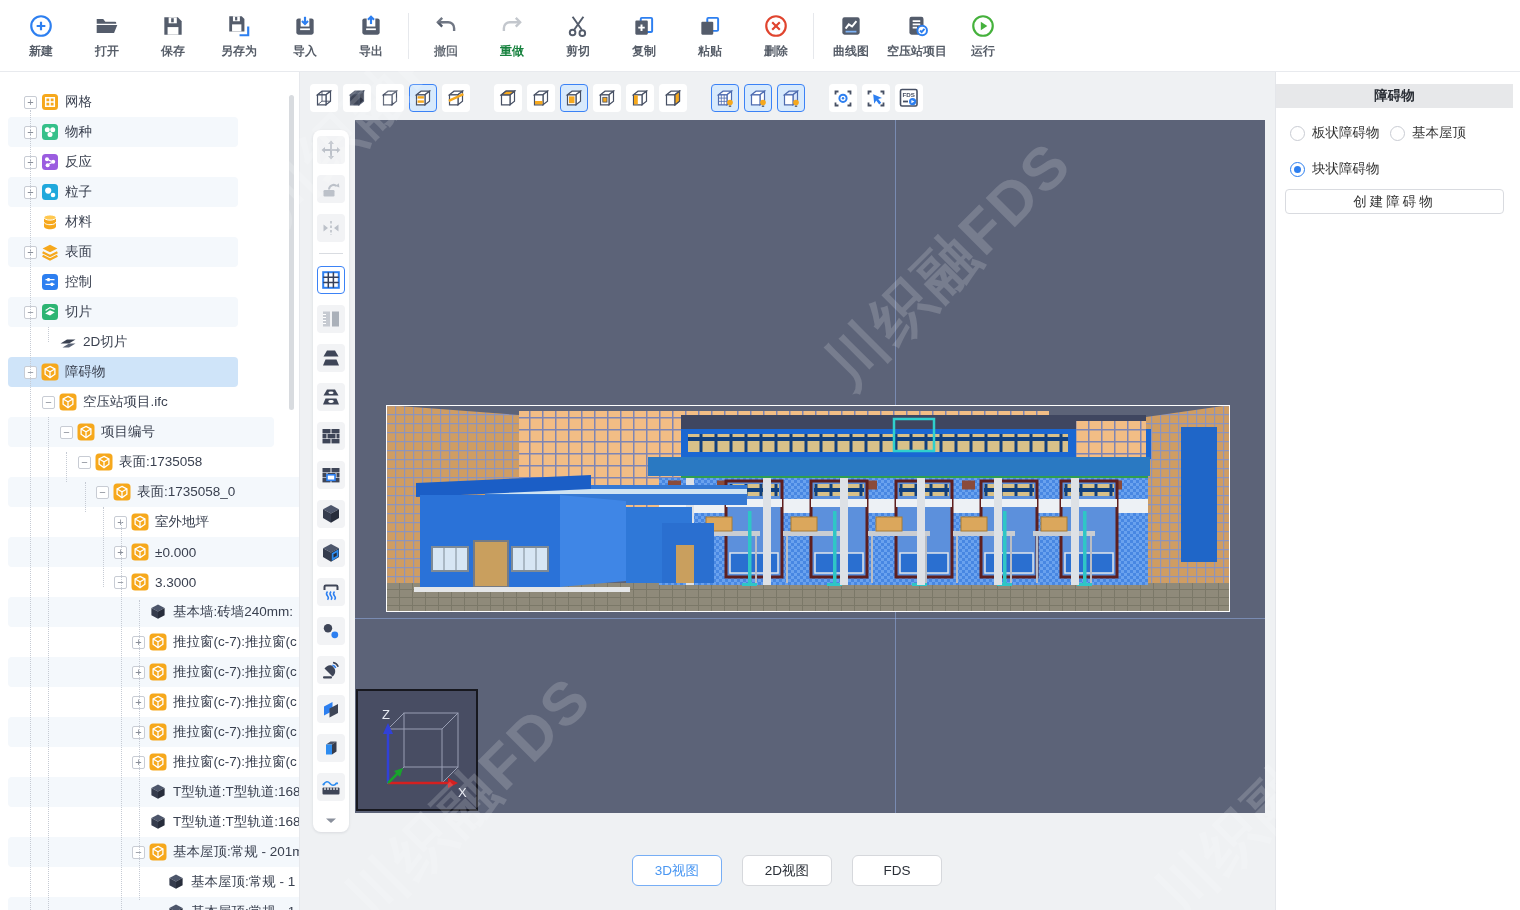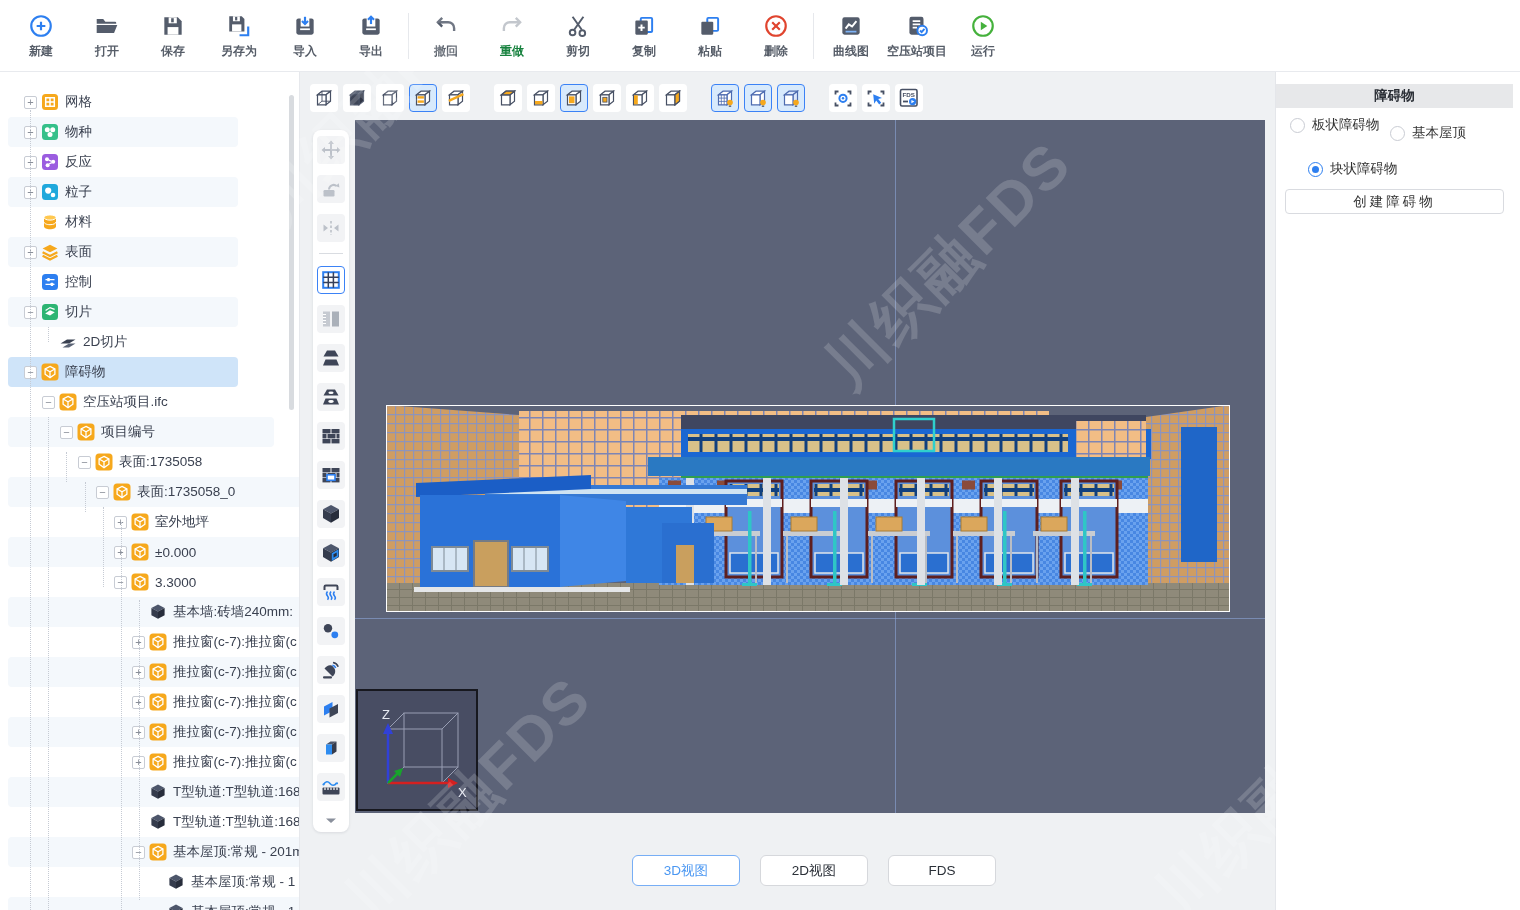--- a/index.html
+++ b/index.html
@@ -40,21 +40,21 @@
           align-items:center;justify-content:center;box-sizing:border-box;}
   .s-tile.active{background:#fff;border:1px solid #3b82f6;}
   .s-sep{height:1px;background:#d9dce1;margin:2px 6px 12px;}
   .s-chevron{width:28px;height:16px;margin:0 auto;display:flex;align-items:center;justify-content:center;}
   .viewport{position:absolute;left:55px;top:48px;width:910px;height:693px;background:#5c6378;overflow:hidden;}
   .cross-v{position:absolute;left:540px;top:0;width:1px;height:100%;background:rgba(150,180,235,.5);}
   .cross-h{position:absolute;left:0;top:498px;width:100%;height:1px;background:rgba(150,180,235,.5);}
   .navcube{position:absolute;left:1px;top:569px;width:122px;height:122px;background:#484d63;
            border:2px solid #17181f;box-sizing:border-box;}
   .tabs{position:absolute;left:332px;top:783px;display:flex;}
-  .tab{width:108px;height:31px;background:#fff;border:1px solid #d6d8dc;border-radius:6px;margin-right:20px;
+  .tab{width:90px;height:31px;background:#fff;border:1px solid #d6d8dc;border-radius:6px;margin-right:20px;
        display:flex;align-items:center;justify-content:center;font-size:13.5px;color:#2b3038;box-sizing:border-box;}
   .tab.active{border-color:#77aef5;color:#4a97f2;}
   
   .rpanel{position:absolute;left:1275px;top:72px;width:245px;height:838px;background:#fff;
           border-left:1px solid #e4e6ea;box-sizing:border-box;}
   .rp-head{position:absolute;left:0;top:12px;width:237px;height:24px;background:#e7e8ea;display:flex;
            align-items:center;justify-content:center;font-size:13.5px;font-weight:bold;color:#2b2f36;}
   .radio-row{position:absolute;display:flex;align-items:center;}
   .radio{width:15px;height:15px;border-radius:50%;border:1.5px solid #c9ccd3;background:#fff;box-sizing:border-box;
          display:flex;align-items:center;justify-content:center;flex:0 0 auto;}
@@ -965,29 +965,29 @@
     <div class="tabs" id="tabs">
         <div class="tab active">3D视图</div>
         <div class="tab">2D视图</div>
         <div class="tab">FDS</div>
       </div>
   </div>
 
   <div class="rpanel">
     <div class="rp-head">障碍物</div>
     <div id="radios">
-        <div class="radio-row" style="left: 14px; top: 44px;">
+        <div class="radio-row" style="left: 14px; top: 52px;">
           <div class="radio"></div>
           <div class="radio-label">板状障碍物</div>
         </div>
         <div class="radio-row" style="left: 114px; top: 52px;">
           <div class="radio"></div>
           <div class="radio-label">基本屋顶</div>
         </div>
-        <div class="radio-row" style="left: 32px; top: 88px;">
+        <div class="radio-row" style="left: 14px; top: 88px;">
           <div class="radio checked">
             <i></i>
           </div>
           <div class="radio-label">块状障碍物</div>
         </div>
       </div>
     <div class="create-btn">创建障碍物</div>
   </div>
 
   <div class="wm" style="left:790px;top:225px;">川织融FDS</div>

